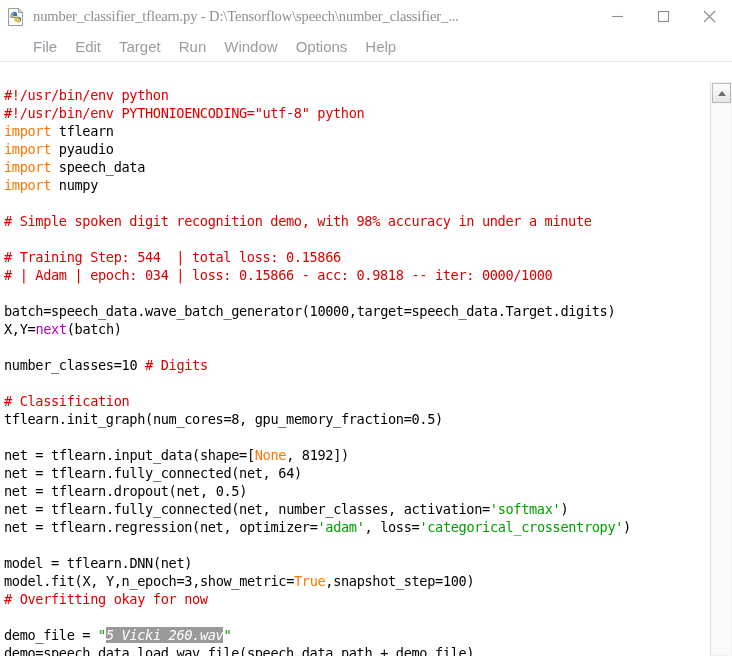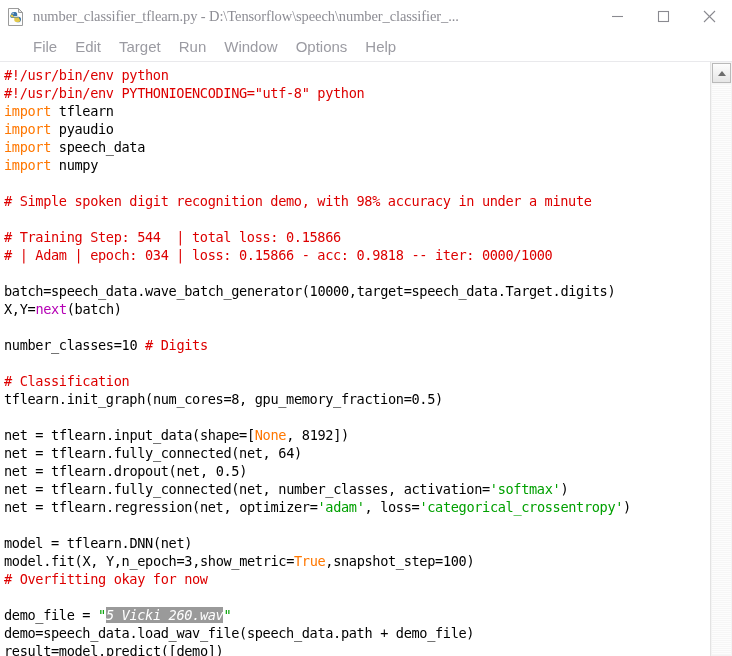--- a/index.html
+++ b/index.html
@@ -89,20 +89,21 @@
     font-family: "Liberation Sans", sans-serif;
   }
 
   
   .editor-wrap {
     flex: 1 1 auto;
     display: flex;
     position: relative;
     overflow: hidden;
     background: #15803d;
+    margin-top: 20px;
   }
   .code-area {
     flex: 1 1 auto;
     position: relative;
     overflow: hidden;
     padding: 4px 0 0 4px;
     box-sizing: border-box;
     background: #ffffff;
   }
   pre.code {

